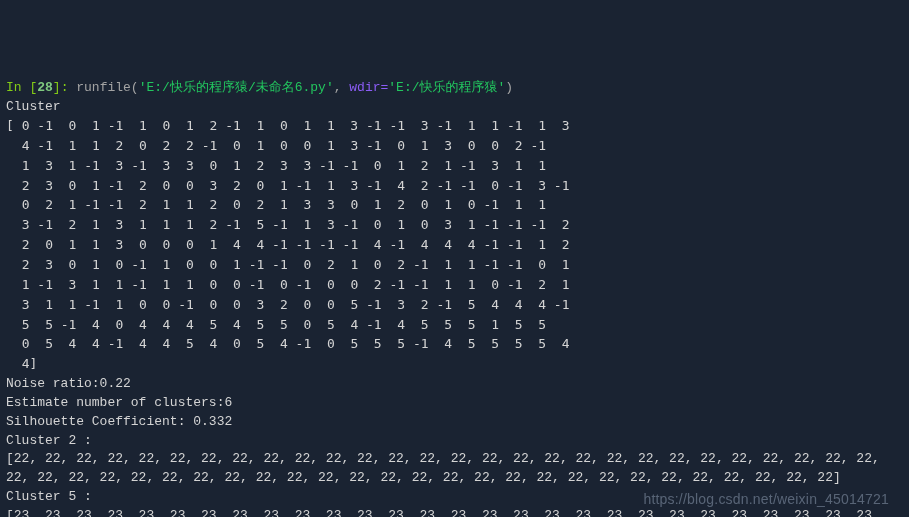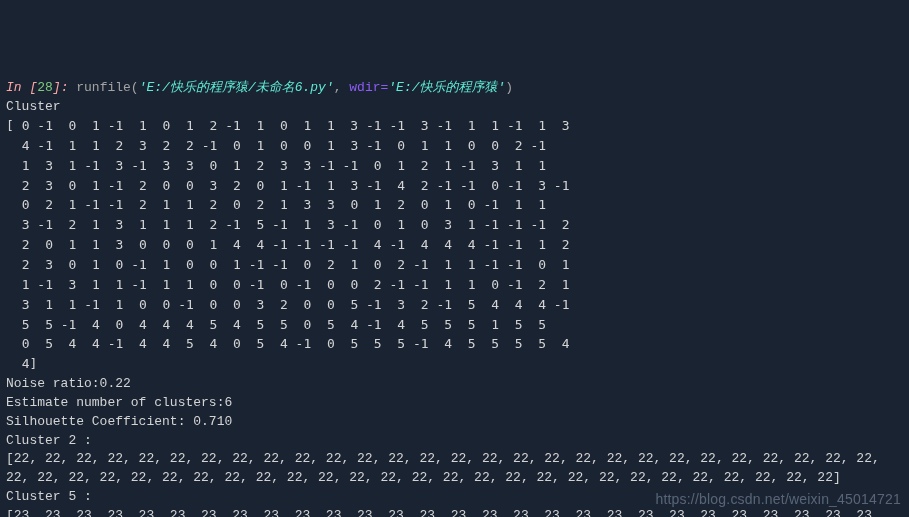--- a/index.html
+++ b/index.html
@@ -9,62 +9,62 @@
     font-family: Consolas, "Courier New", monospace;
     font-size: 13px;
     line-height: 1.45;
     width: 909px;
     height: 517px;
     overflow: hidden;
     padding: 4px 6px;
     position: relative;
     white-space: pre-wrap;
   }
-  .prompt-in { color: #fca5a5; font-style: italic; }
-  .prompt-num { color: #7fc97f; font-weight: normal; }
+  .prompt-in { color: #84cc16; }
+  .prompt-num { color: #7fc97f; font-weight: bold; }
   .cmd { color: #a3a3a3; }
-  .str { color: #5eead4; font-style: italic; }
+  .str { color: #22c55e; }
   .eq { color: #8b5cf6; }
   .watermark {
     position: absolute;
-    right: 8px;
+    right: 20px;
     bottom: 8px;
     color: #738094;
     font-family: Arial, sans-serif;
     font-size: 14px;
     opacity: 0.7;
     letter-spacing: 0.2px;
   }
   .labels-grid {
     font-family: Consolas, monospace;
   }
 </style>
 </head>
 <body>
 
 
 
 <div><span class="prompt-in">In [</span><span class="prompt-num">28</span><span class="prompt-in">]:</span> <span class="cmd">runfile(</span><span class="str">'E:/快乐的程序猿/未命名6.py'</span><span class="cmd">, </span><span class="cmd eq">wdir=</span><span class="str">'E:/快乐的程序猿'</span><span class="cmd">)</span>
 <span>Cluster</span>
 <span class="labels-grid"><span>[ 0 -1  0  1 -1  1  0  1  2 -1  1  0  1  1  3 -1 -1  3 -1  1  1 -1  1  3</span>
-<span>  4 -1  1  1  2  3  2  2 -1  0  1  0  0  1  3 -1  0  1  1  0  0  2 -1</span>
+<span>  4 -1  1  1  2  0  2  2 -1  0  1  0  0  1  3 -1  0  1  3  0  0  2 -1</span>
 <span>  1  3  1 -1  3 -1  3  3  0  1  2  3  3 -1 -1  0  1  2  1 -1  3  1  1</span>
 <span>  2  3  0  1 -1  2  0  0  3  2  0  1 -1  1  3 -1  4  2 -1 -1  0 -1  3 -1</span>
 <span>  0  2  1 -1 -1  2  1  1  2  0  2  1  3  3  0  1  2  0  1  0 -1  1  1</span>
 <span>  3 -1  2  1  3  1  1  1  2 -1  5 -1  1  3 -1  0  1  0  3  1 -1 -1 -1  2</span>
 <span>  2  0  1  1  3  0  0  0  1  4  4 -1 -1 -1 -1  4 -1  4  4  4 -1 -1  1  2</span>
 <span>  2  3  0  1  0 -1  1  0  0  1 -1 -1  0  2  1  0  2 -1  1  1 -1 -1  0  1</span>
 <span>  1 -1  3  1  1 -1  1  1  0  0 -1  0 -1  0  0  2 -1 -1  1  1  0 -1  2  1</span>
 <span>  3  1  1 -1  1  0  0 -1  0  0  3  2  0  0  5 -1  3  2 -1  5  4  4  4 -1</span>
 <span>  5  5 -1  4  0  4  4  4  5  4  5  5  0  5  4 -1  4  5  5  5  1  5  5</span>
 <span>  0  5  4  4 -1  4  4  5  4  0  5  4 -1  0  5  5  5 -1  4  5  5  5  5  4</span>
 <span>  4]</span></span>
 <span>Noise ratio:0.22</span>
 <span>Estimate number of clusters:6</span>
-<span>Silhouette Coefficient: 0.710</span>
+<span>Silhouette Coefficient: 0.332</span>
 <span>Cluster 2 :</span>
 <span>[22, 22, 22, 22, 22, 22, 22, 22, 22, 22, 22, 22, 22, 22, 22, 22, 22, 22, 22, 22, 22, 22, 22, 22, 22, 22, 22, 22, 22, 22, 22, 22, 22, 22, 22, 22, 22, 22, 22, 22, 22, 22, 22, 22, 22, 22, 22, 22, 22, 22, 22, 22, 22, 22, 22]</span>
 <span>Cluster 5 :</span>
 <span>[23, 23, 23, 23, 23, 23, 23, 23, 23, 23, 23, 23, 23, 23, 23, 23, 23, 23, 23, 23, 23, 23, 23, 23, 23, 23, 23, 23, 23, 23, 23, 23, 23, 23, 23, 23, 23, 23, 23, 23, 23, 23, 23, 23, 23, 23, 23, 23, 23, 23, 23, 23, 23, 23, 23, 23, 23, 23, 23, 23, 23, 23, 23, 23, 23]</span>
 
 
 
 
 
 

